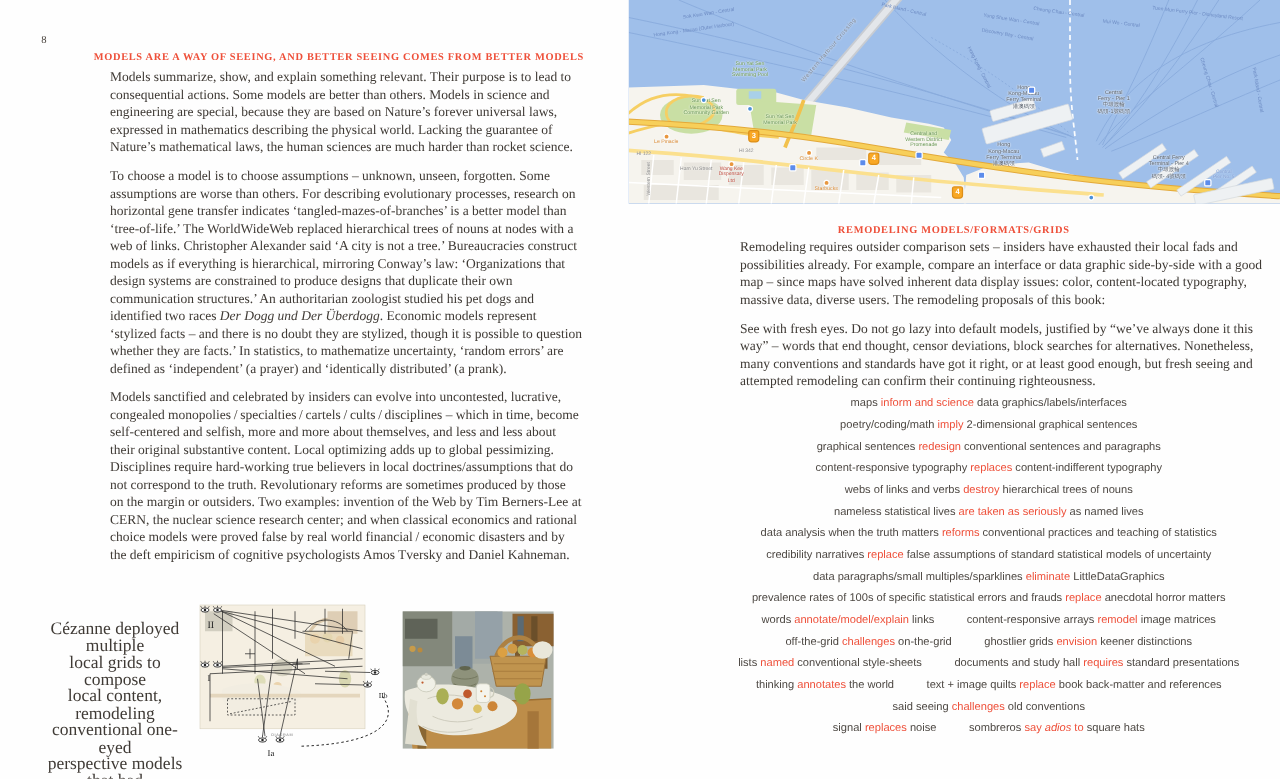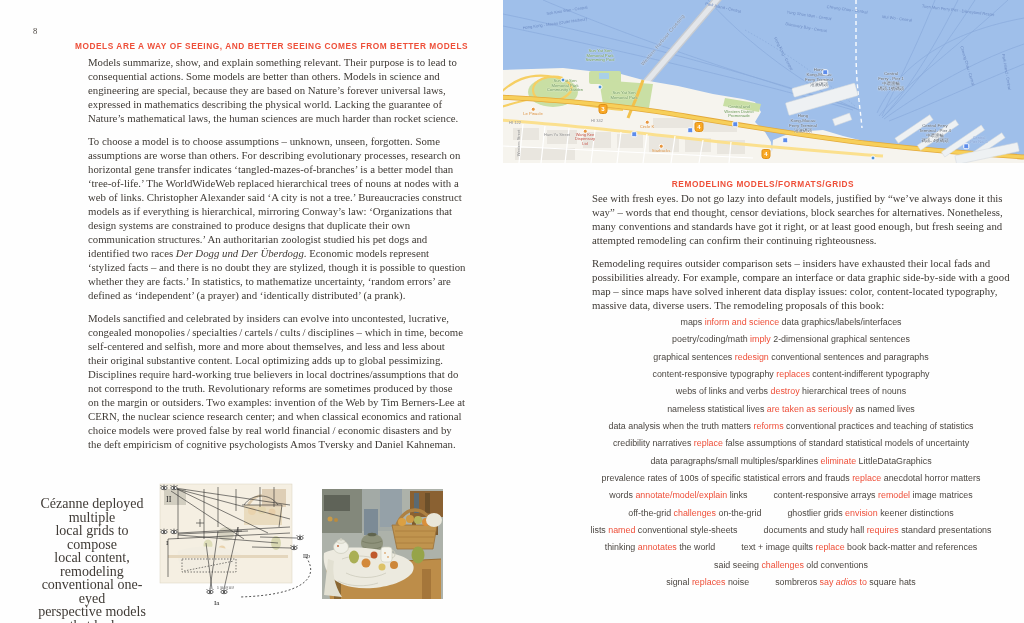--- a/index.html
+++ b/index.html
@@ -3,21 +3,21 @@
 <meta charset="utf-8">
 <style>
   *{margin:0;padding:0;box-sizing:border-box}
   html,body{width:1024px;height:623px}
   body{position:relative;overflow:hidden;background:#fefefe;
        font-family:"Liberation Serif","DejaVu Serif",serif;color:#3f3a35}
   .abs{position:absolute}
   .red{color:#ee4f39}
   .it{font-style:italic}
   #pagenum{left:33px;top:26px;font-size:8.5px;color:#4a443e}
-  .rhead{color:#ee4f39;font-family:Liberation Sans, sans-serif;
+  .rhead{color:#ee4f39;font-family:Liberation Serif, serif;
          font-weight:bold;font-size:8.3px;letter-spacing:.55px;white-space:nowrap}
   #lhead{left:75px;top:41px}
   #rhead{left:593px;top:179px;width:340px;text-align:center;white-space:normal}
   .paracol{line-height:14px;font-size:10.8px;text-align:left}
   #lparas{left:88px;top:55px;width:378px}
   #rparas{left:592px;top:191px;width:424px}
   .para{margin-bottom:9px}
   #caption{left:29px;top:497px;width:126px;font-size:14px;line-height:13.5px;text-align:center}
   #proposals{left:552px;top:317px;width:478px;text-align:center;
              font-family:"Liberation Sans","DejaVu Sans",sans-serif;
@@ -340,22 +340,22 @@
       <span class="mi o" style="left: 144px; top: 122px;"></span>
       <span class="mi o" style="left: 158px; top: 146px;"></span>
       <span class="mi o" style="left: 30px; top: 109px;"></span>
       <span class="mi o" style="left: 82px; top: 131px;"></span>
     </div>
 </div>
 
 <div class="abs rhead" id="rhead">REMODELING MODELS/FORMATS/GRIDS</div>
 
 <div class="abs paracol" id="rparas">
+    <div class="para"><span>Remodeling requires outsider comparison sets – insiders have exhausted their local fads and possibilities already. For example, compare an interface or data graphic side-by-side with a good map – since maps have solved inherent data display issues: color, content-located typography, massive data, diverse users. The remodeling proposals of this book:</span></div>
     <div class="para"><span>See with fresh eyes. Do not go lazy into default models, justified by “we’ve always done it this way” – words that end thought, censor deviations, block searches for alternatives. Nonetheless, many conventions and standards have got it right, or at least good enough, but fresh seeing and attempted remodeling can confirm their continuing righteousness.</span></div>
-    <div class="para"><span>Remodeling requires outsider comparison sets – insiders have exhausted their local fads and possibilities already. For example, compare an interface or data graphic side-by-side with a good map – since maps have solved inherent data display issues: color, content-located typography, massive data, diverse users. The remodeling proposals of this book:</span></div>
   </div>
 
 <div class="abs" id="proposals">
     <div class="pline"><span class="pseg"><span>maps </span><span class="red">inform and science</span><span> data graphics/labels/interfaces</span></span></div>
     <div class="pline"><span class="pseg"><span>poetry/coding/math </span><span class="red">imply</span><span> 2-dimensional graphical sentences</span></span></div>
     <div class="pline"><span class="pseg"><span>graphical sentences </span><span class="red">redesign</span><span> conventional sentences and paragraphs</span></span></div>
     <div class="pline"><span class="pseg"><span>content-responsive typography </span><span class="red">replaces</span><span> content-indifferent typography</span></span></div>
     <div class="pline"><span class="pseg"><span>webs of links and verbs </span><span class="red">destroy</span><span> hierarchical trees of nouns</span></span></div>
     <div class="pline"><span class="pseg"><span>nameless statistical lives </span><span class="red">are taken as seriously</span><span> as named lives</span></span></div>
     <div class="pline"><span class="pseg"><span>data analysis when the truth matters </span><span class="red">reforms</span><span> conventional practices and teaching of statistics</span></span></div>

